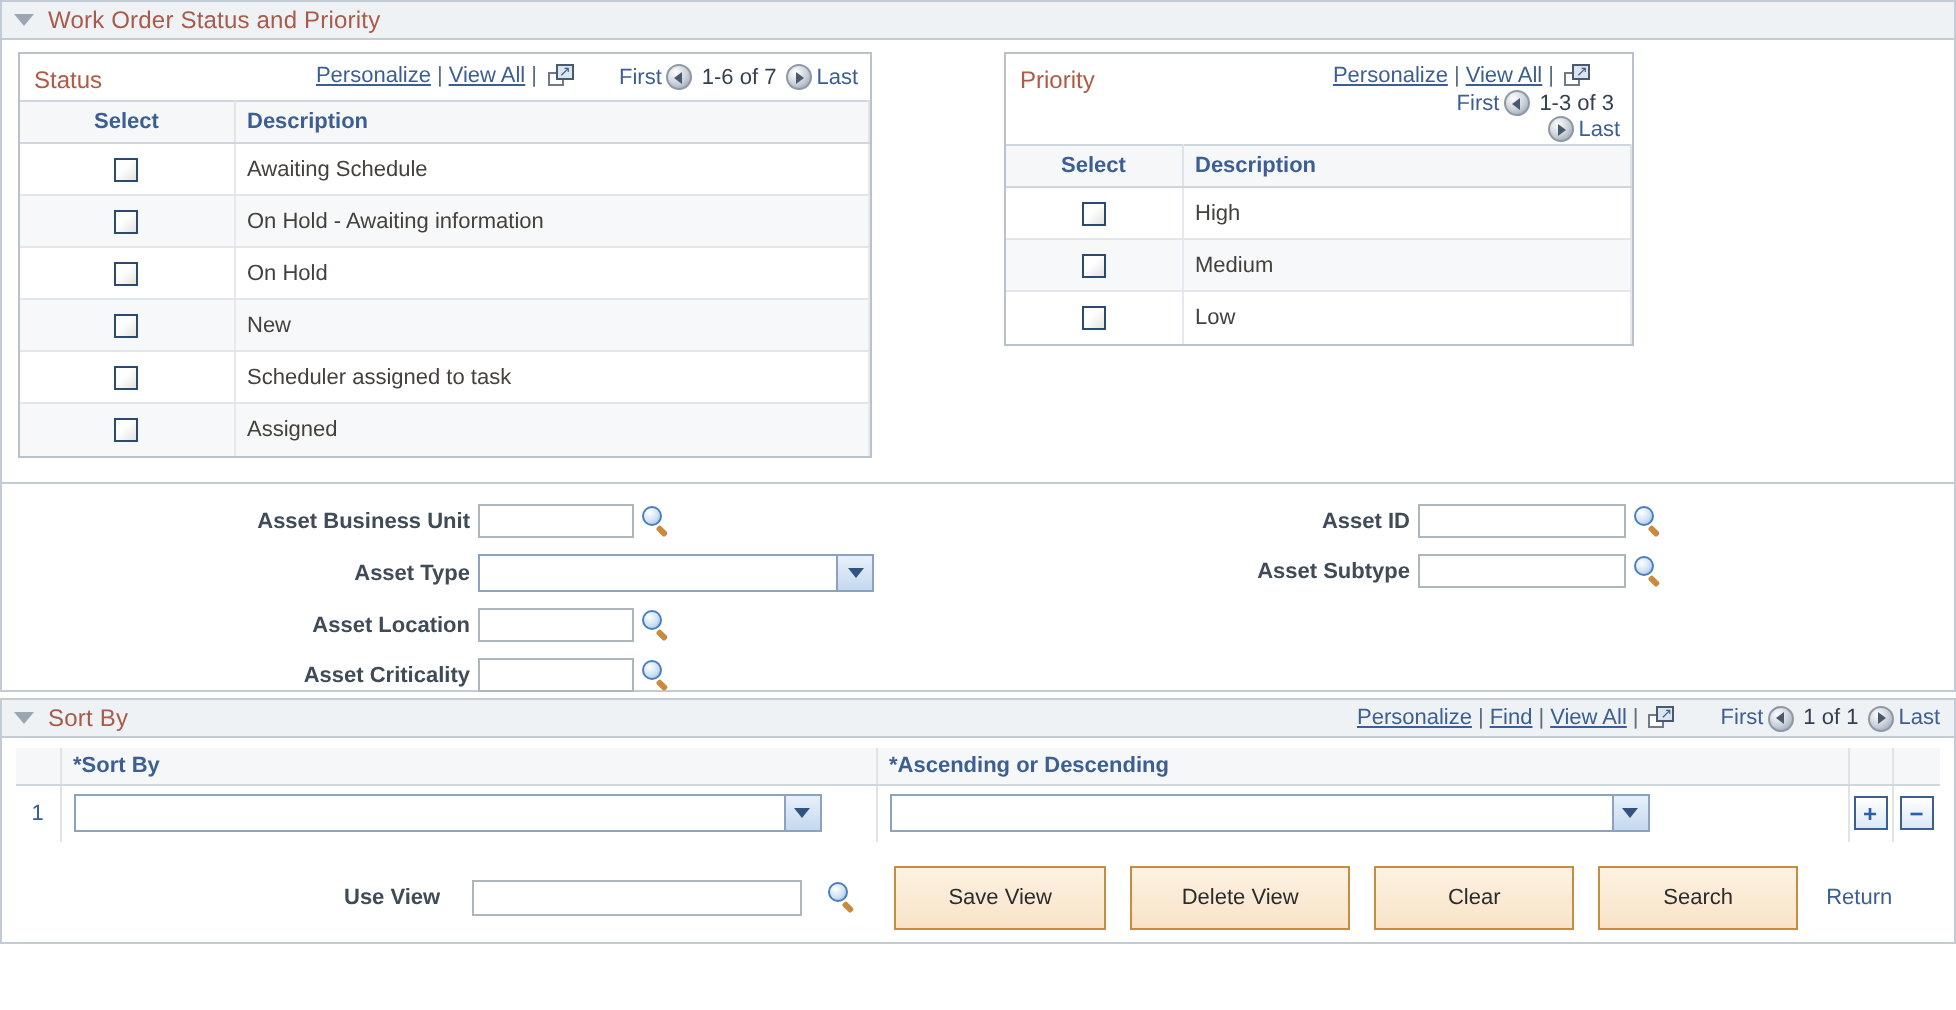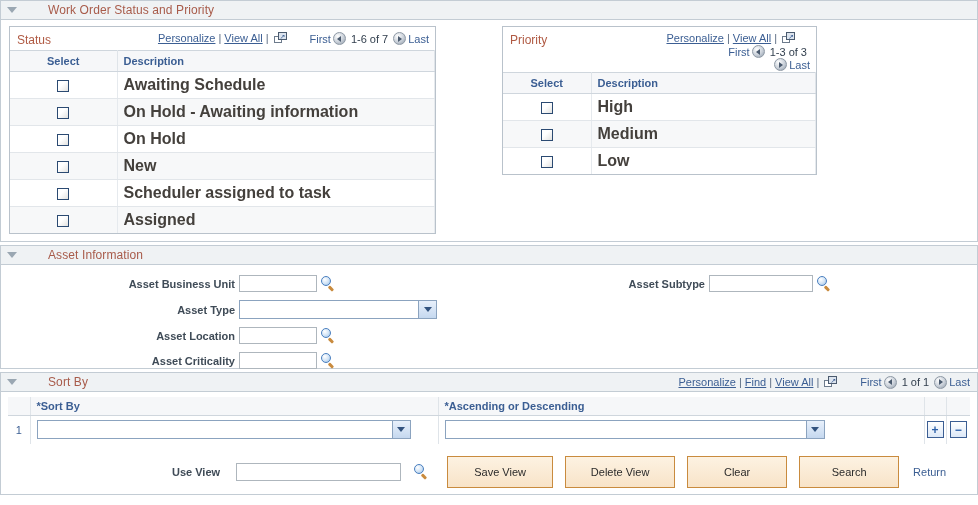--- a/index.html
+++ b/index.html
@@ -24,21 +24,20 @@
 
   
   .section-bar {
     background: #eff2f4;
     border: 1px solid #c3ccd4;
     height: 20px;
     display: flex;
     align-items: center;
     padding-left: 6px;
     box-sizing: border-box;
-    gap: 24px;
   }
   .tri {
     width: 0;
     height: 0;
     border-left: 5px solid transparent;
     border-right: 5px solid transparent;
     border-top: 6px solid #9aa7b2;
     margin-right: 7px;
     flex: 0 0 auto;
   }
@@ -201,26 +200,25 @@
     padding: 4px 6px;
     height: 19px;
     box-sizing: border-box;
   }
   table.ps-table th.c-sel {
     text-align: center;
   }
   table.ps-table td {
     border-bottom: 1px solid #e2e6ea;
     border-right: 1px solid #e6eaee;
-    font-size: 16px;
+    font-size: 11px;
     color: #44403c;
     padding: 4px 6px;
     height: 26px;
     box-sizing: border-box;
-    font-weight: bold;
   }
   table.ps-table tr.alt td {
     background: #f7f8f9;
   }
   table.ps-table td.c-sel {
     text-align: center;
   }
   table.ps-table tr:last-child td {
     border-bottom: none;
   }
@@ -521,24 +519,20 @@
               <td class="c-sel"><span class="cbx"></span></td>
               <td>Low</td>
             </tr>
           </tbody>
         </table>
       </div>
 
     </div>
   </div>
 
-  <div class="section-bar" style="margin-top:3px;">
-    <span class="tri"></span>
-    <span class="section-title">Asset Information</span>
-  </div>
 
   <div class="section-body" style="height:104px; padding-top:10px;">
     <div style="display:flex;">
 
       <div style="width:500px;">
         <div class="field-row">
           <span class="f-label" style="width:190px;">Asset Business Unit</span>
           <input class="f-input" style="width: 78px;" value="">
           <span class="lookup">
               <span class="glass"></span>
@@ -566,20 +560,28 @@
           <span class="f-label" style="width:190px;">Asset Criticality</span>
           <input class="f-input" style="width: 78px;" value="">
           <span class="lookup">
               <span class="glass"></span>
               <span class="handle"></span>
             </span>
         </div>
       </div>
 
       <div>
+        <div class="field-row">
+          <span class="f-label" style="width:160px;">Asset ID</span>
+          <input class="f-input" style="width: 104px;" value="">
+          <span class="lookup">
+              <span class="glass"></span>
+              <span class="handle"></span>
+            </span>
+        </div>
         <div class="field-row">
           <span class="f-label" style="width:160px;">Asset Subtype</span>
           <input class="f-input" style="width: 104px;" value="">
           <span class="lookup">
               <span class="glass"></span>
               <span class="handle"></span>
             </span>
         </div>
       </div>
     </div>

